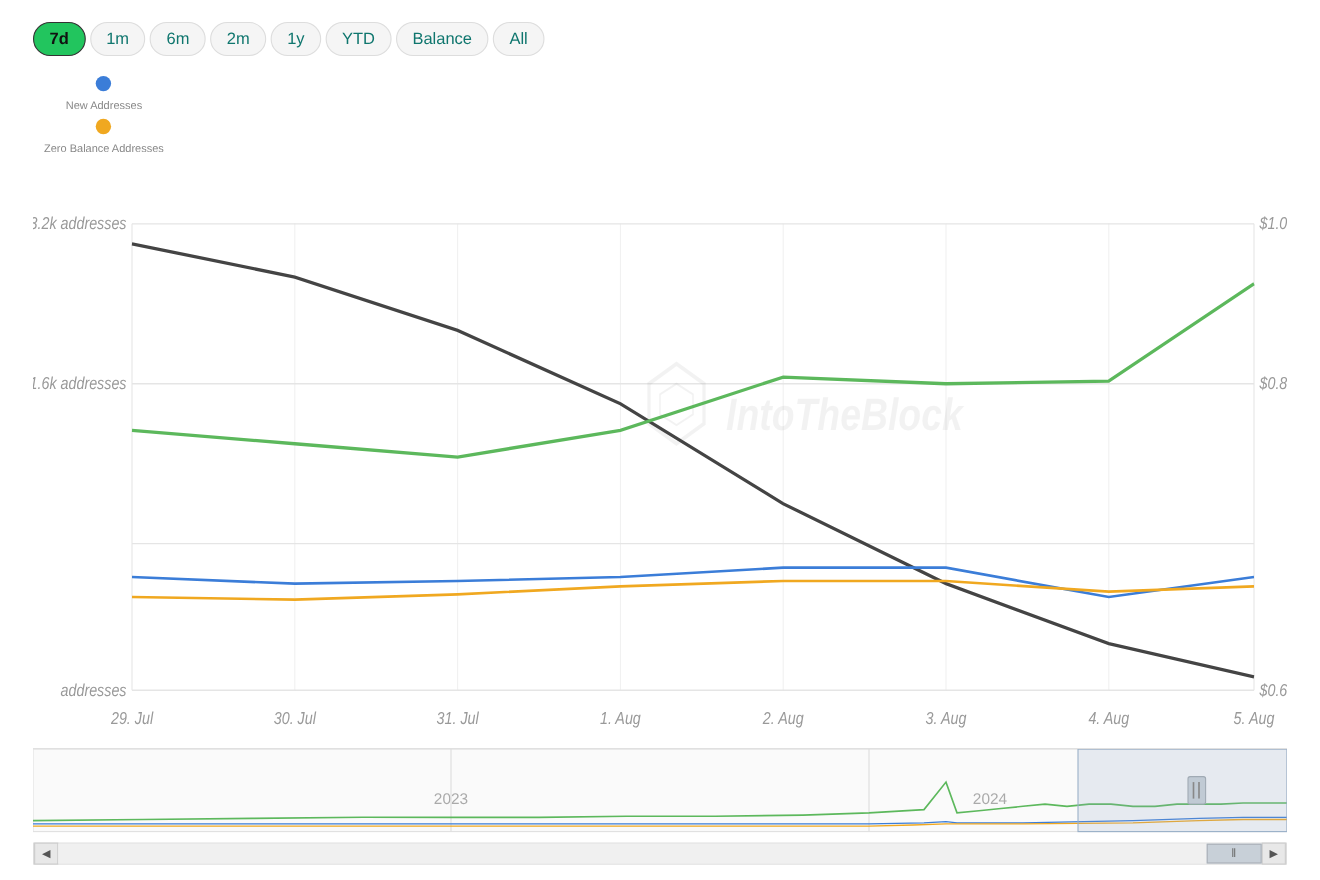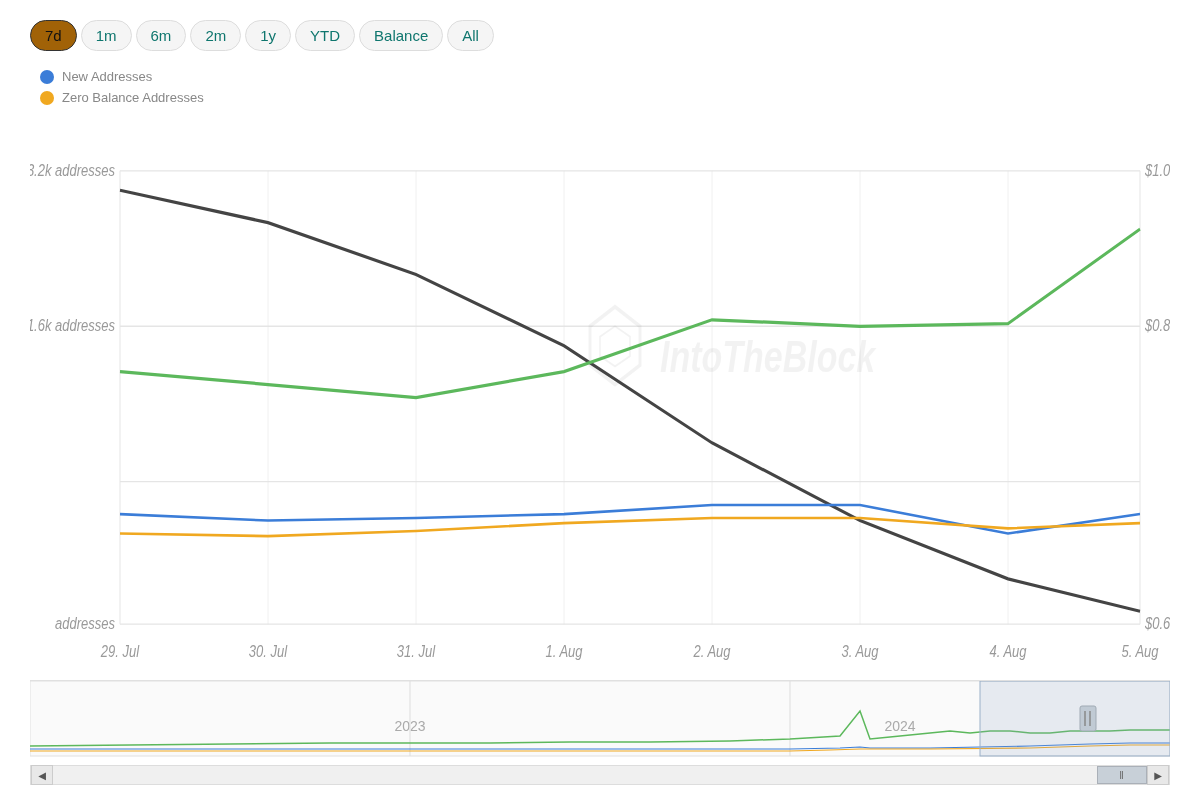--- a/index.html
+++ b/index.html
@@ -34,42 +34,43 @@
       border: 1px solid #ddd;
       border-radius: 20px;
       background: #f5f5f5;
       cursor: pointer;
       font-size: 15px;
       color: #0f766e;
       font-weight: 400;
     }
 
     .time-btn.active {
-      background: #a16207;
+      background: #22c55e;
       border-color: #333;
-      font-weight: 400;
+      font-weight: 700;
       color: #111;
     }
 
     
     .legend {
       display: flex;
       flex-wrap: wrap;
       gap: 8px 30px;
       margin-bottom: 14px;
       flex-shrink: 0;
       padding-left: 10px;
     }
 
     .legend-item {
       display: flex;
       align-items: center;
       gap: 8px;
-      font-size: 13px;
+      font-size: 10px;
       color: #888;
+      flex-direction: column;
     }
 
     .legend-dot {
       width: 14px;
       height: 14px;
       border-radius: 50%;
       flex-shrink: 0;
     }
 
     

